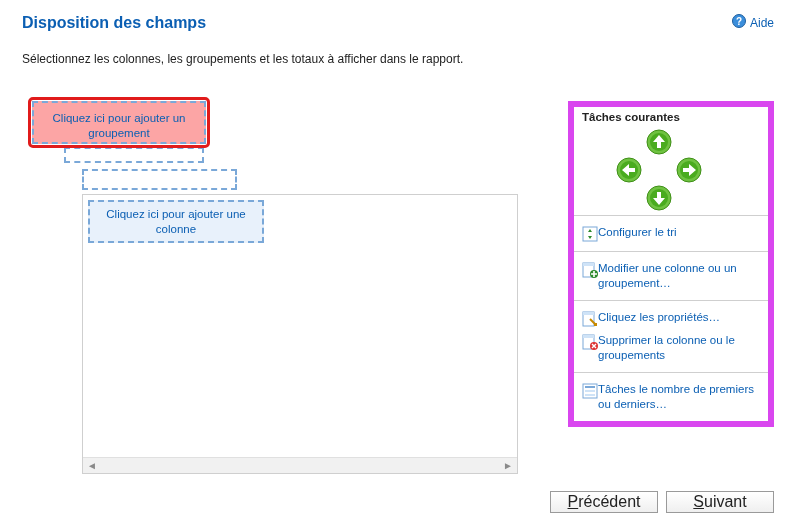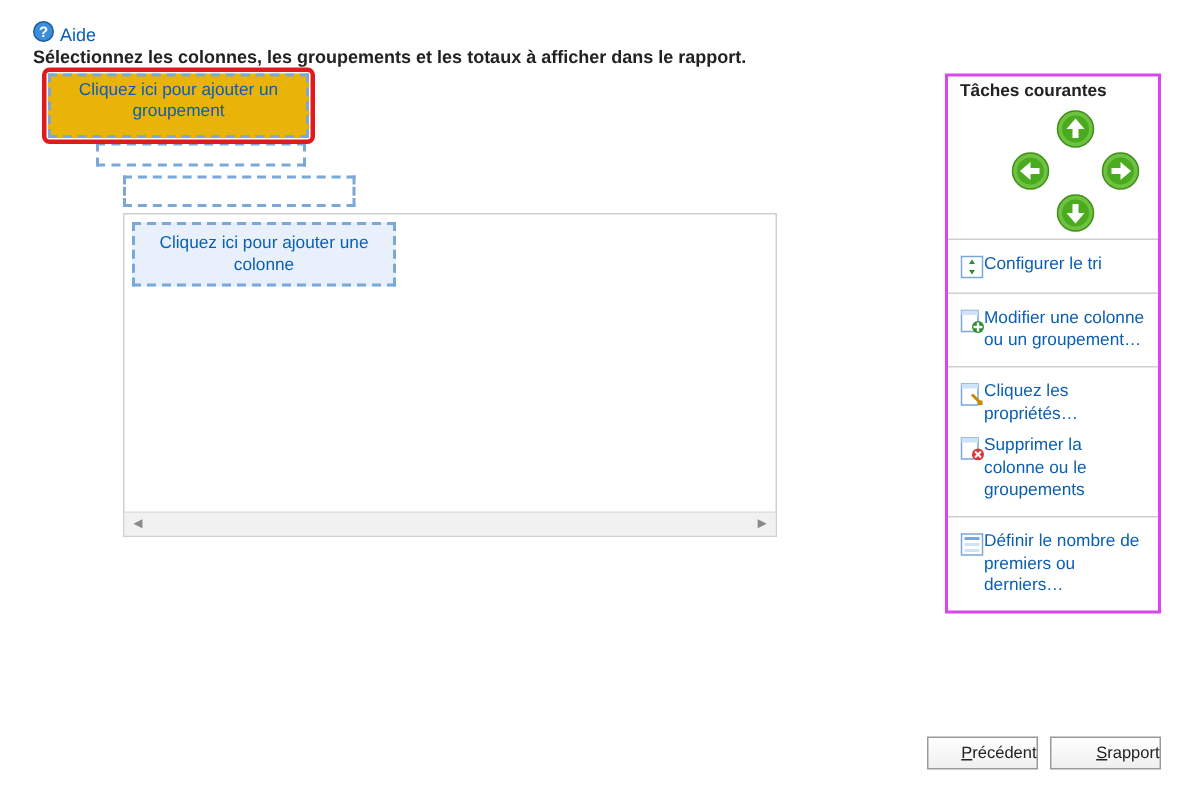--- a/index.html
+++ b/index.html
@@ -27,42 +27,41 @@
   .help-link {
     color: #0b5fb3;
     font-size: 12px;
     display: inline-flex;
     align-items: center;
     gap: 4px;
     cursor: pointer;
   }
   .help-link svg { flex: none; }
   .instructions {
-    margin: 0 0 4px 0;
+    margin: 0 0 35px 0;
     color: #222;
-    font-weight: bold;
   }
   .main-row {
     display: flex;
     gap: 40px;
     align-items: flex-start;
   }
   .design-area {
     flex: 1;
     min-width: 0;
   }
   .group-box {
     position: relative;
     border: 2px dashed #7aa8d8;
-    background: #eab308;
+    background: #fca5a5;
     color: #0b5fb3;
     width: 174px;
     height: 43px;
     display: flex;
-    align-items: flex-start;
+    align-items: flex-end;
     justify-content: center;
     text-align: center;
     font-size: 11.5px;
     line-height: 1.25;
     margin: 0 16px 0 10px;
     padding: 2px 6px;
     cursor: pointer;
   }
   .group-box .redring {
     position: absolute;
@@ -80,21 +79,21 @@
   .group-placeholder-med {
     border: 2px dashed #7aa8d8;
     width: 155px;
     height: 21px;
     margin: 6px 0 0 60px;
   }
   .columns-frame {
     border: 1px solid #cfcfcf;
     margin: 4px 0 0 60px;
     width: 436px;
-    height: 216px;
+    height: 280px;
     position: relative;
     overflow: hidden;
     padding: 5px;
   }
   .add-column-box {
     border: 2px dashed #7aa8d8;
     background: #e8f1fb;
     color: #0b5fb3;
     width: 176px;
     height: 43px;
@@ -116,22 +115,22 @@
     border-top: 1px solid #e0e0e0;
     display: flex;
     align-items: center;
     justify-content: space-between;
     color: #8a8a8a;
     font-size: 10px;
     padding: 0 4px;
   }
   .hscroll span { user-select: none; }
   .tasks-panel {
-    width: 144px;
-    border: 2px solid #d946ef;
+    width: 206px;
+    border: 6px solid #d946ef;
     flex: none;
   }
   .tasks-header {
     padding: 4px 8px 2px 8px;
     font-weight: bold;
     font-size: 11.5px;
     color: #222;
   }
   .arrows {
     position: relative;
@@ -168,36 +167,36 @@
     margin-top: 1px;
   }
   .footer-buttons {
     position: absolute;
     right: 16px;
     bottom: 12px;
     display: flex;
     gap: 8px;
   }
   .btn {
-    width: 74px;
+    width: 108px;
     height: 22px;
     border: 1px solid #9a9a9a;
     background: linear-gradient(#ffffff, #efefef);
-    font-size: 11px;
+    font-size: 16px;
     color: #222;
     cursor: pointer;
     padding: 0;
-    text-align: right;
   }
   .btn .ul { text-decoration: underline; }
 </style>
 </head>
 <body>
 
 <div class="header-row">
+  <h1 class="page-title">Disposition des champs</h1>
   <span class="help-link">
     <span>
       <svg width="14" height="14" viewBox="0 0 14 14">
         <circle cx="7" cy="7" r="6.5" fill="#3b8edb" stroke="#1e5e9e"></circle>
         <text x="7" y="10.5" text-anchor="middle" font-size="10" font-weight="bold" fill="#fff" font-family="Arial">?</text>
       </svg>
     </span>
     <span>Aide</span>
   </span>
 </div>
@@ -312,22 +311,22 @@
     <div class="task-group">
       <div class="task-item">
         <span class="icon">
           <svg width="16" height="16" viewBox="0 0 16 16">
               <rect x="1" y="1" width="14" height="14" fill="#fff" stroke="#7aa8d8"></rect>
               <rect x="3" y="3" width="10" height="2" fill="#7aa8d8"></rect>
               <rect x="3" y="7" width="10" height="2" fill="#cfe3f7"></rect>
               <rect x="3" y="11" width="10" height="2" fill="#cfe3f7"></rect>
             </svg>
         </span>
-        <span>Définir le nombre de premiers ou derniers…</span>
+        <span>Tâches le nombre de premiers ou derniers…</span>
       </div>
     </div>
   </div>
 </div>
 
 <div class="footer-buttons">
   <button class="btn"><span class="ul">P</span><span>récédent</span></button>
-  <button class="btn"><span class="ul">S</span><span>rapport</span></button>
+  <button class="btn"><span class="ul">S</span><span>uivant</span></button>
 </div>
 
 </body></html>

